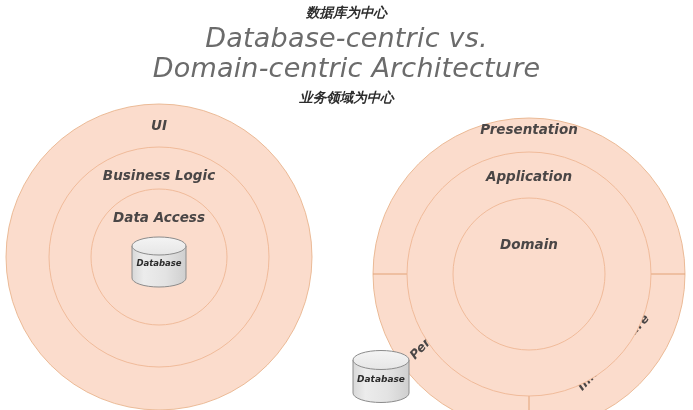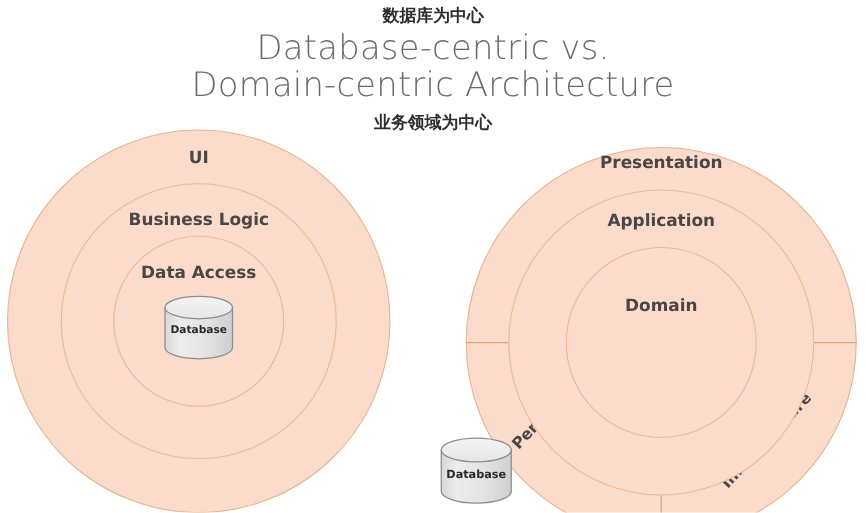--- a/index.html
+++ b/index.html
@@ -12,20 +12,21 @@
     width: 693px;
     height: 410px;
     overflow: hidden;
     font-family: "Liberation Sans", "DejaVu Sans", sans-serif;
     position: relative;
   }
   #diagram-root {
     position: relative;
     width: 633px;
     height: 410px;
+    font-style: italic;
   }
   svg#scene {
     display: block;
     width: 693px;
     height: 410px;
   }
 
   
   .cn-label {
     font-family: "DejaVu Sans", "Liberation Sans", sans-serif;

